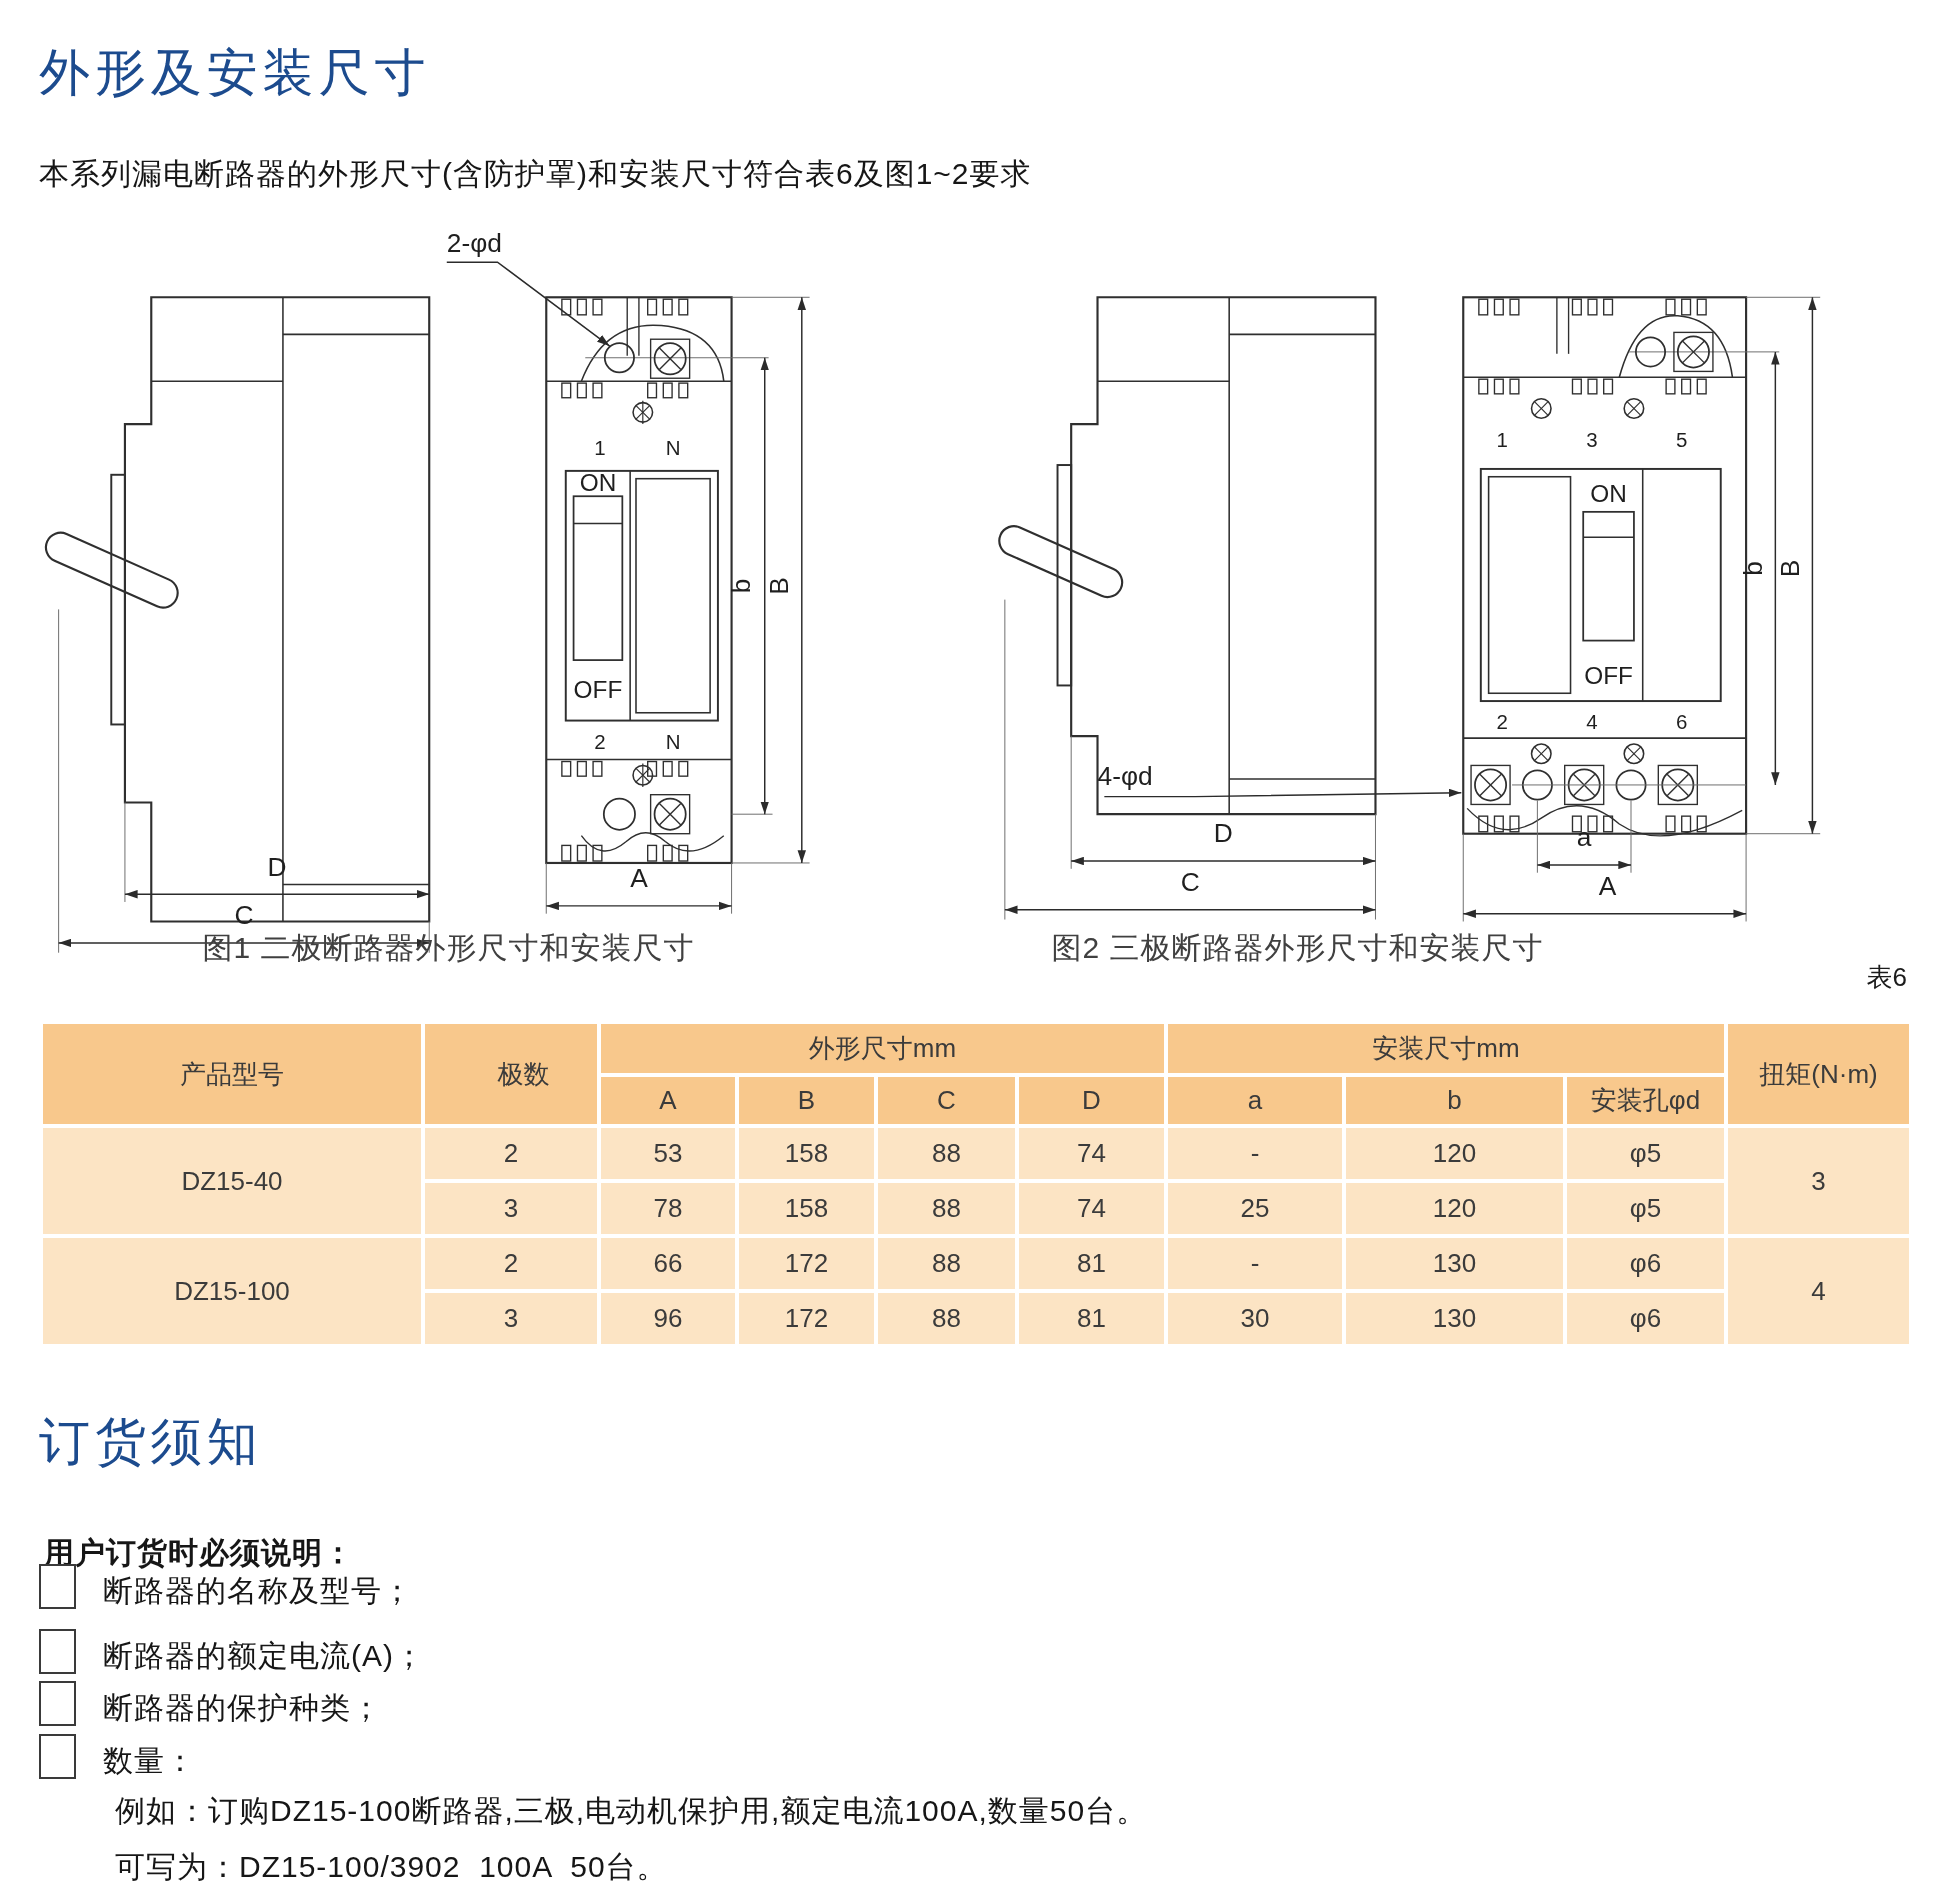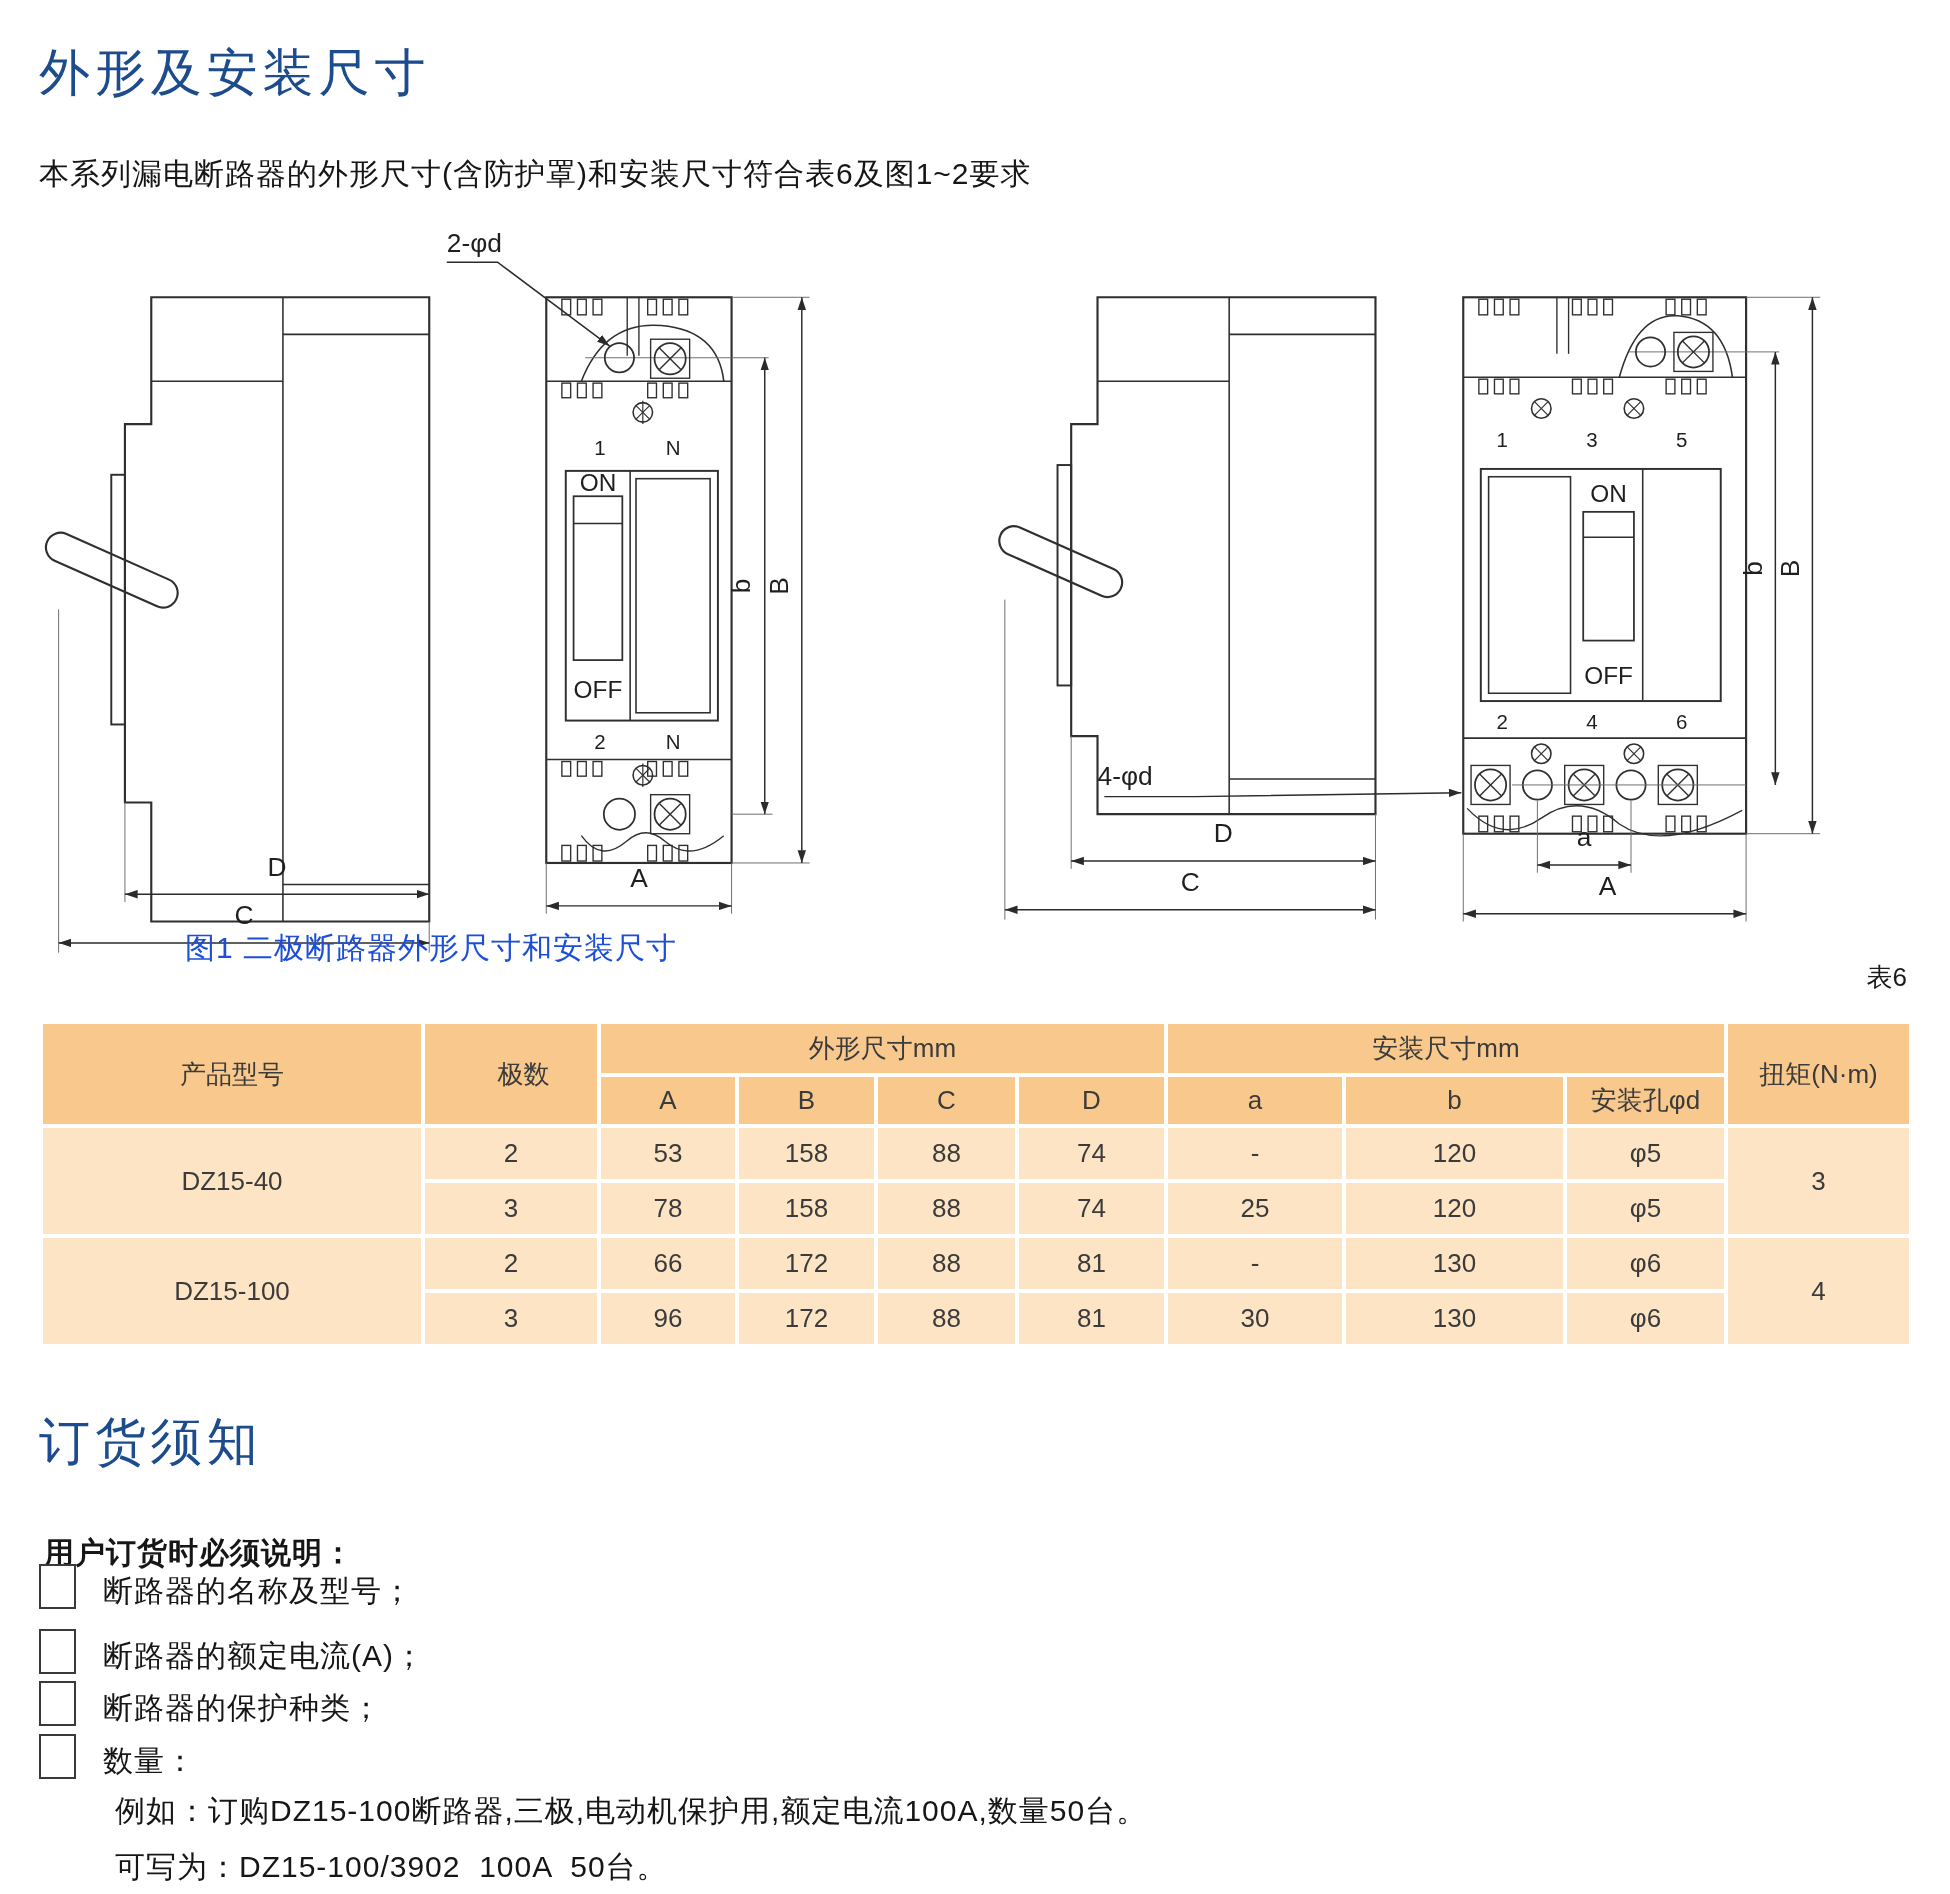--- a/index.html
+++ b/index.html
@@ -8,21 +8,21 @@
     --row-bg:#fce4c4;
     --ink:#1f1f1f;
     --line:#2f2f2f;
   }
   html,body{margin:0;padding:0;background:#ffffff;}
   body{font-family:"Liberation Sans","DejaVu Sans",sans-serif;color:var(--ink);}
   #page{position:relative;width:1950px;height:1895px;background:#fff;overflow:hidden;}
   .abs{position:absolute;}
   .sec-title{font-size:51px;font-weight:500;color:var(--accent);letter-spacing:4.9px;}
   .body-text{font-size:30px;color:#161616;letter-spacing:1px;}
-  .caption{font-size:30px;color:#1d4ed8;text-align:left;letter-spacing:1px;}
+  .caption{font-size:30px;color:#404040;text-align:center;letter-spacing:1px;}
   .tabletag{font-size:26px;color:#1b1b1b;text-align:right;}
   svg text{font-family:"Liberation Sans","DejaVu Sans",sans-serif;fill:#1f1f1f;}
   svg .ln{stroke:var(--line);fill:none;}
   svg .thin{stroke:#6b6b6b;stroke-width:1;fill:none;}
   svg .dim{stroke:#2b2b2b;stroke-width:1.5;fill:none;}
   table.spec{border-collapse:collapse;table-layout:fixed;width:1872px;}
   table.spec td,table.spec th{border:4.9px solid #ffffff;font-weight:400;
     font-size:26px;color:#3b3b3b;text-align:center;vertical-align:middle;padding:0;}
   table.spec th{background:var(--hdr-bg);}
   table.spec td{background:var(--row-bg);}
@@ -341,20 +341,21 @@
     </g>
     <g>
       <line class="thin" x1="770" y1="110" x2="846" y2="110"></line>
       <line class="thin" x1="770" y1="660" x2="846" y2="660"></line>
       <line class="dim" x1="838" y1="110" x2="838" y2="660" marker-start="url(#ar2)" marker-end="url(#ar2)"></line>
       <text font-size="27" text-anchor="middle" transform="translate(824,388) rotate(-90)">B</text>
     </g>
   </svg>
 
   <div class="abs caption" style="left:185px;top:928px;width:527px;">图1 二极断路器外形尺寸和安装尺寸</div>
+  <div class="abs caption" style="left:1034px;top:928px;width:527px;">图2 三极断路器外形尺寸和安装尺寸</div>
 
   <div class="abs tabletag" style="left:1658px;top:960px;width:249px;">表6</div>
 
   <table class="spec abs" style="left:39px;top:1020px;">
     <colgroup>
       <col style="width:382px">
         <col style="width:176px">
       <col style="width:138px">
         <col style="width:139px">
         <col style="width:141px">

